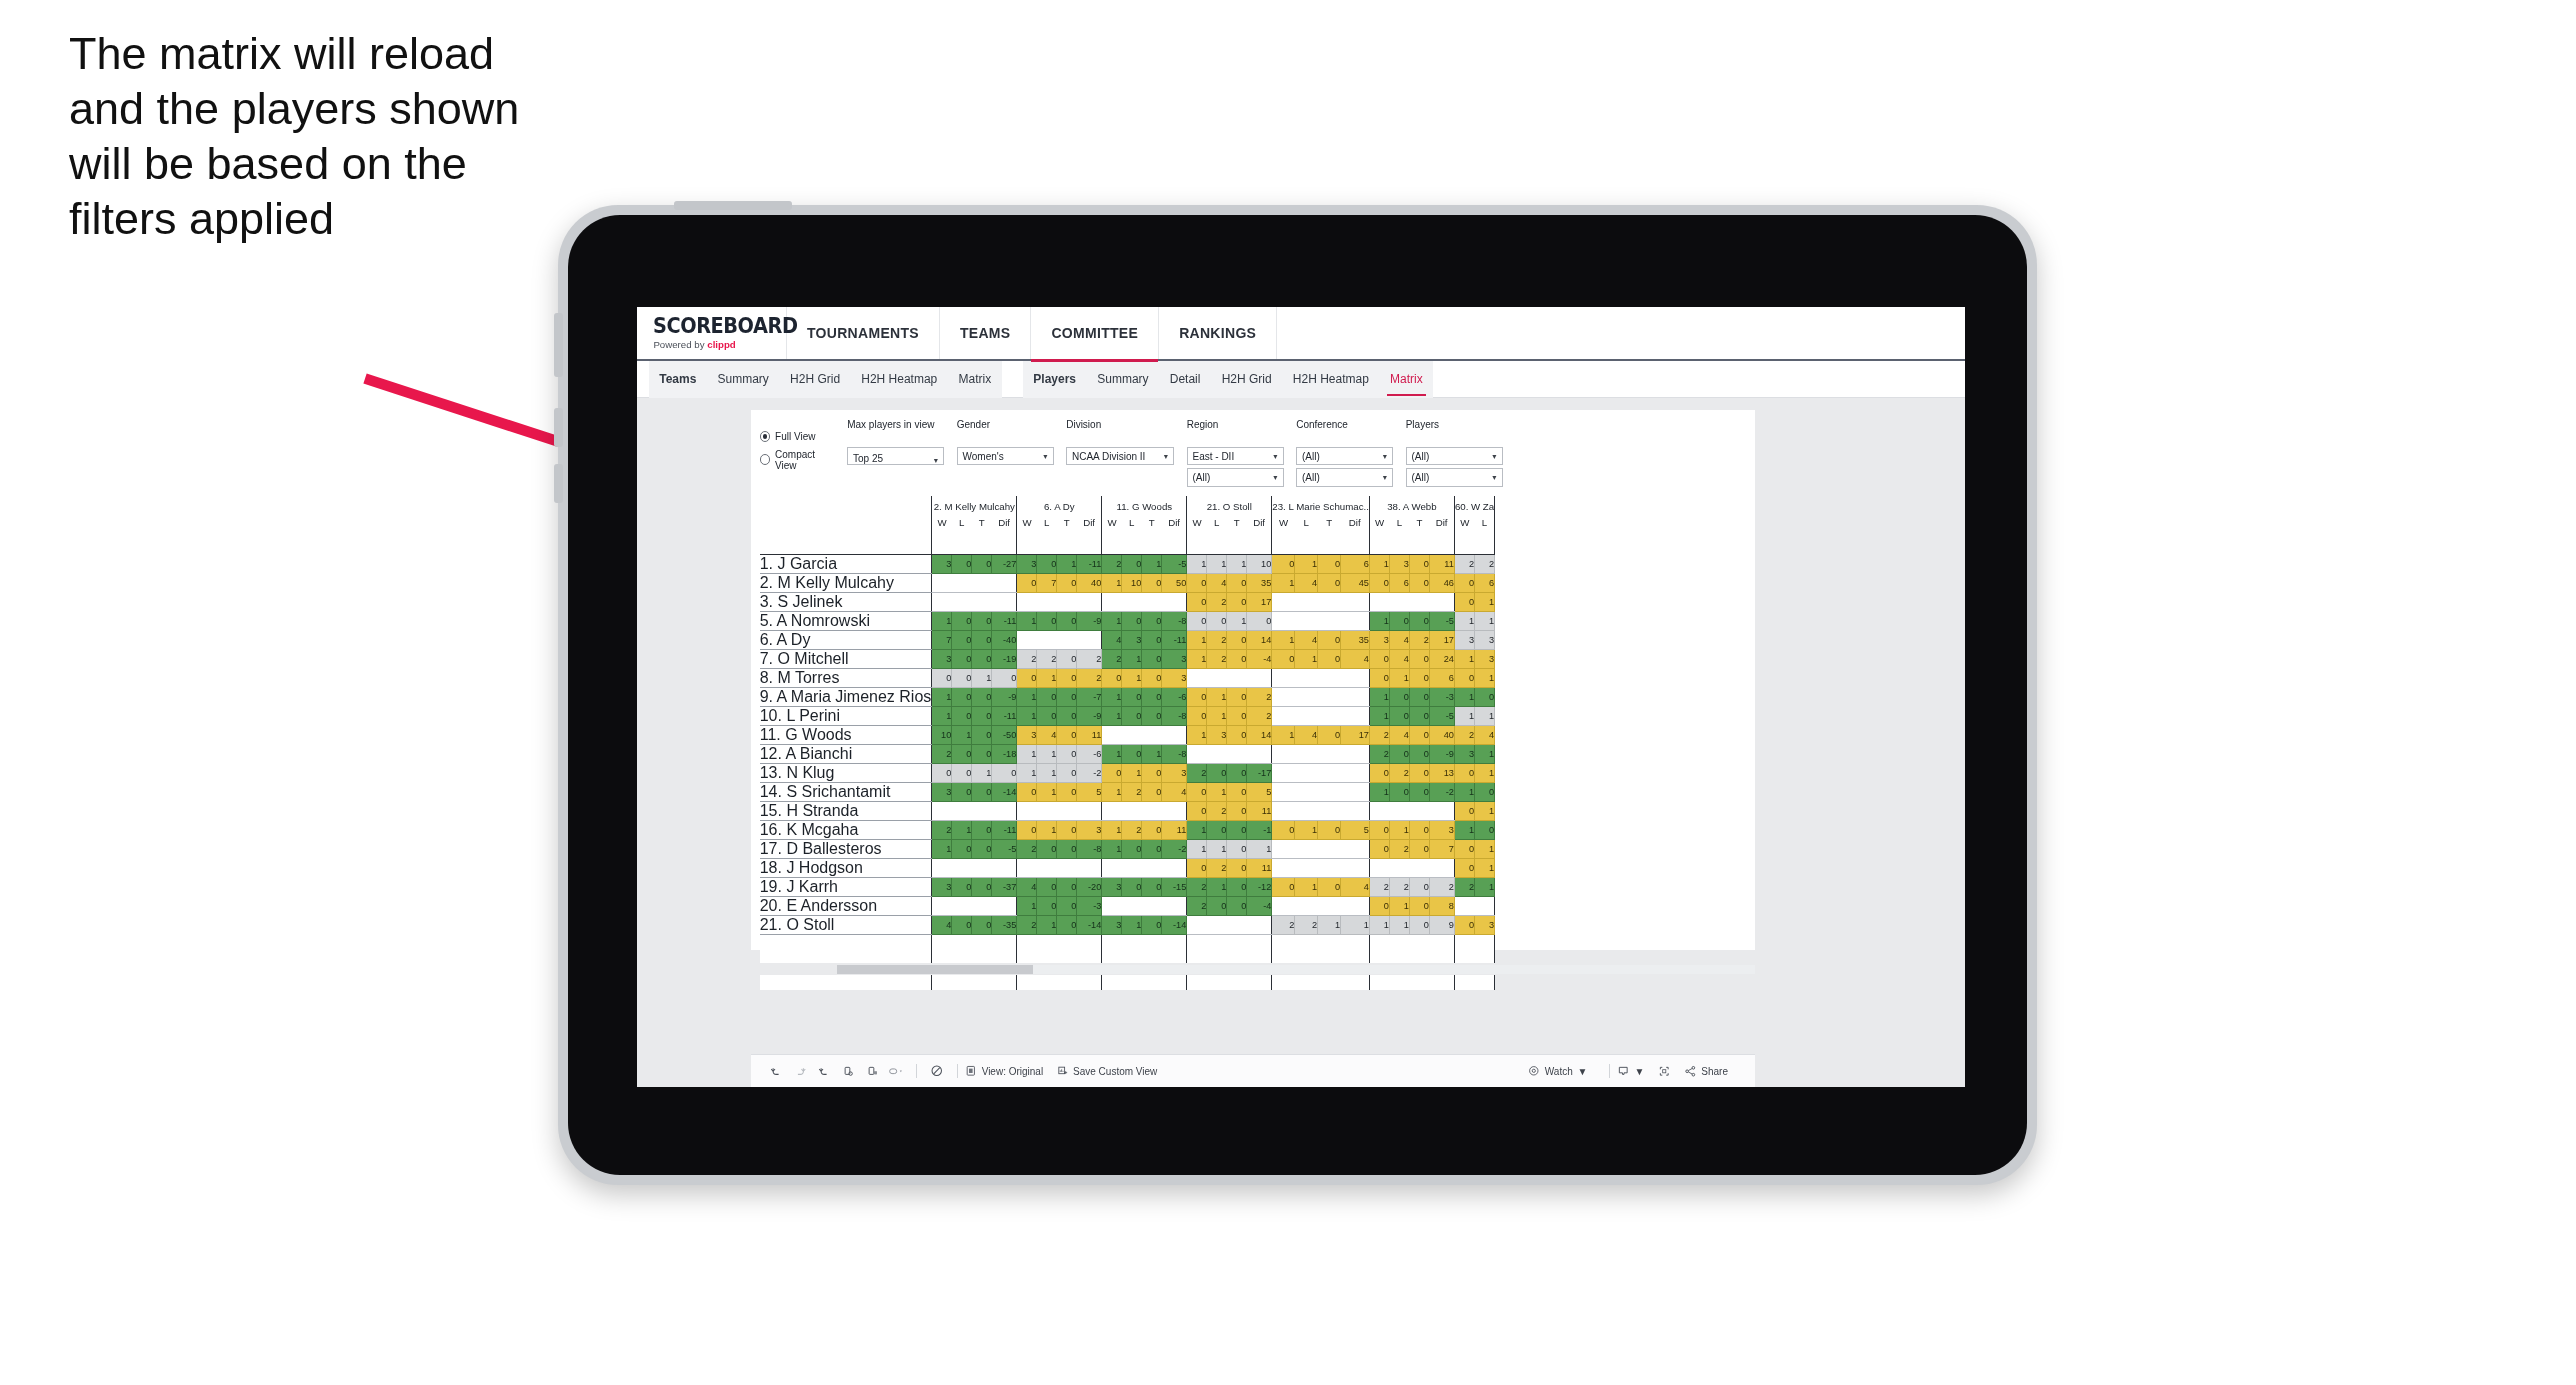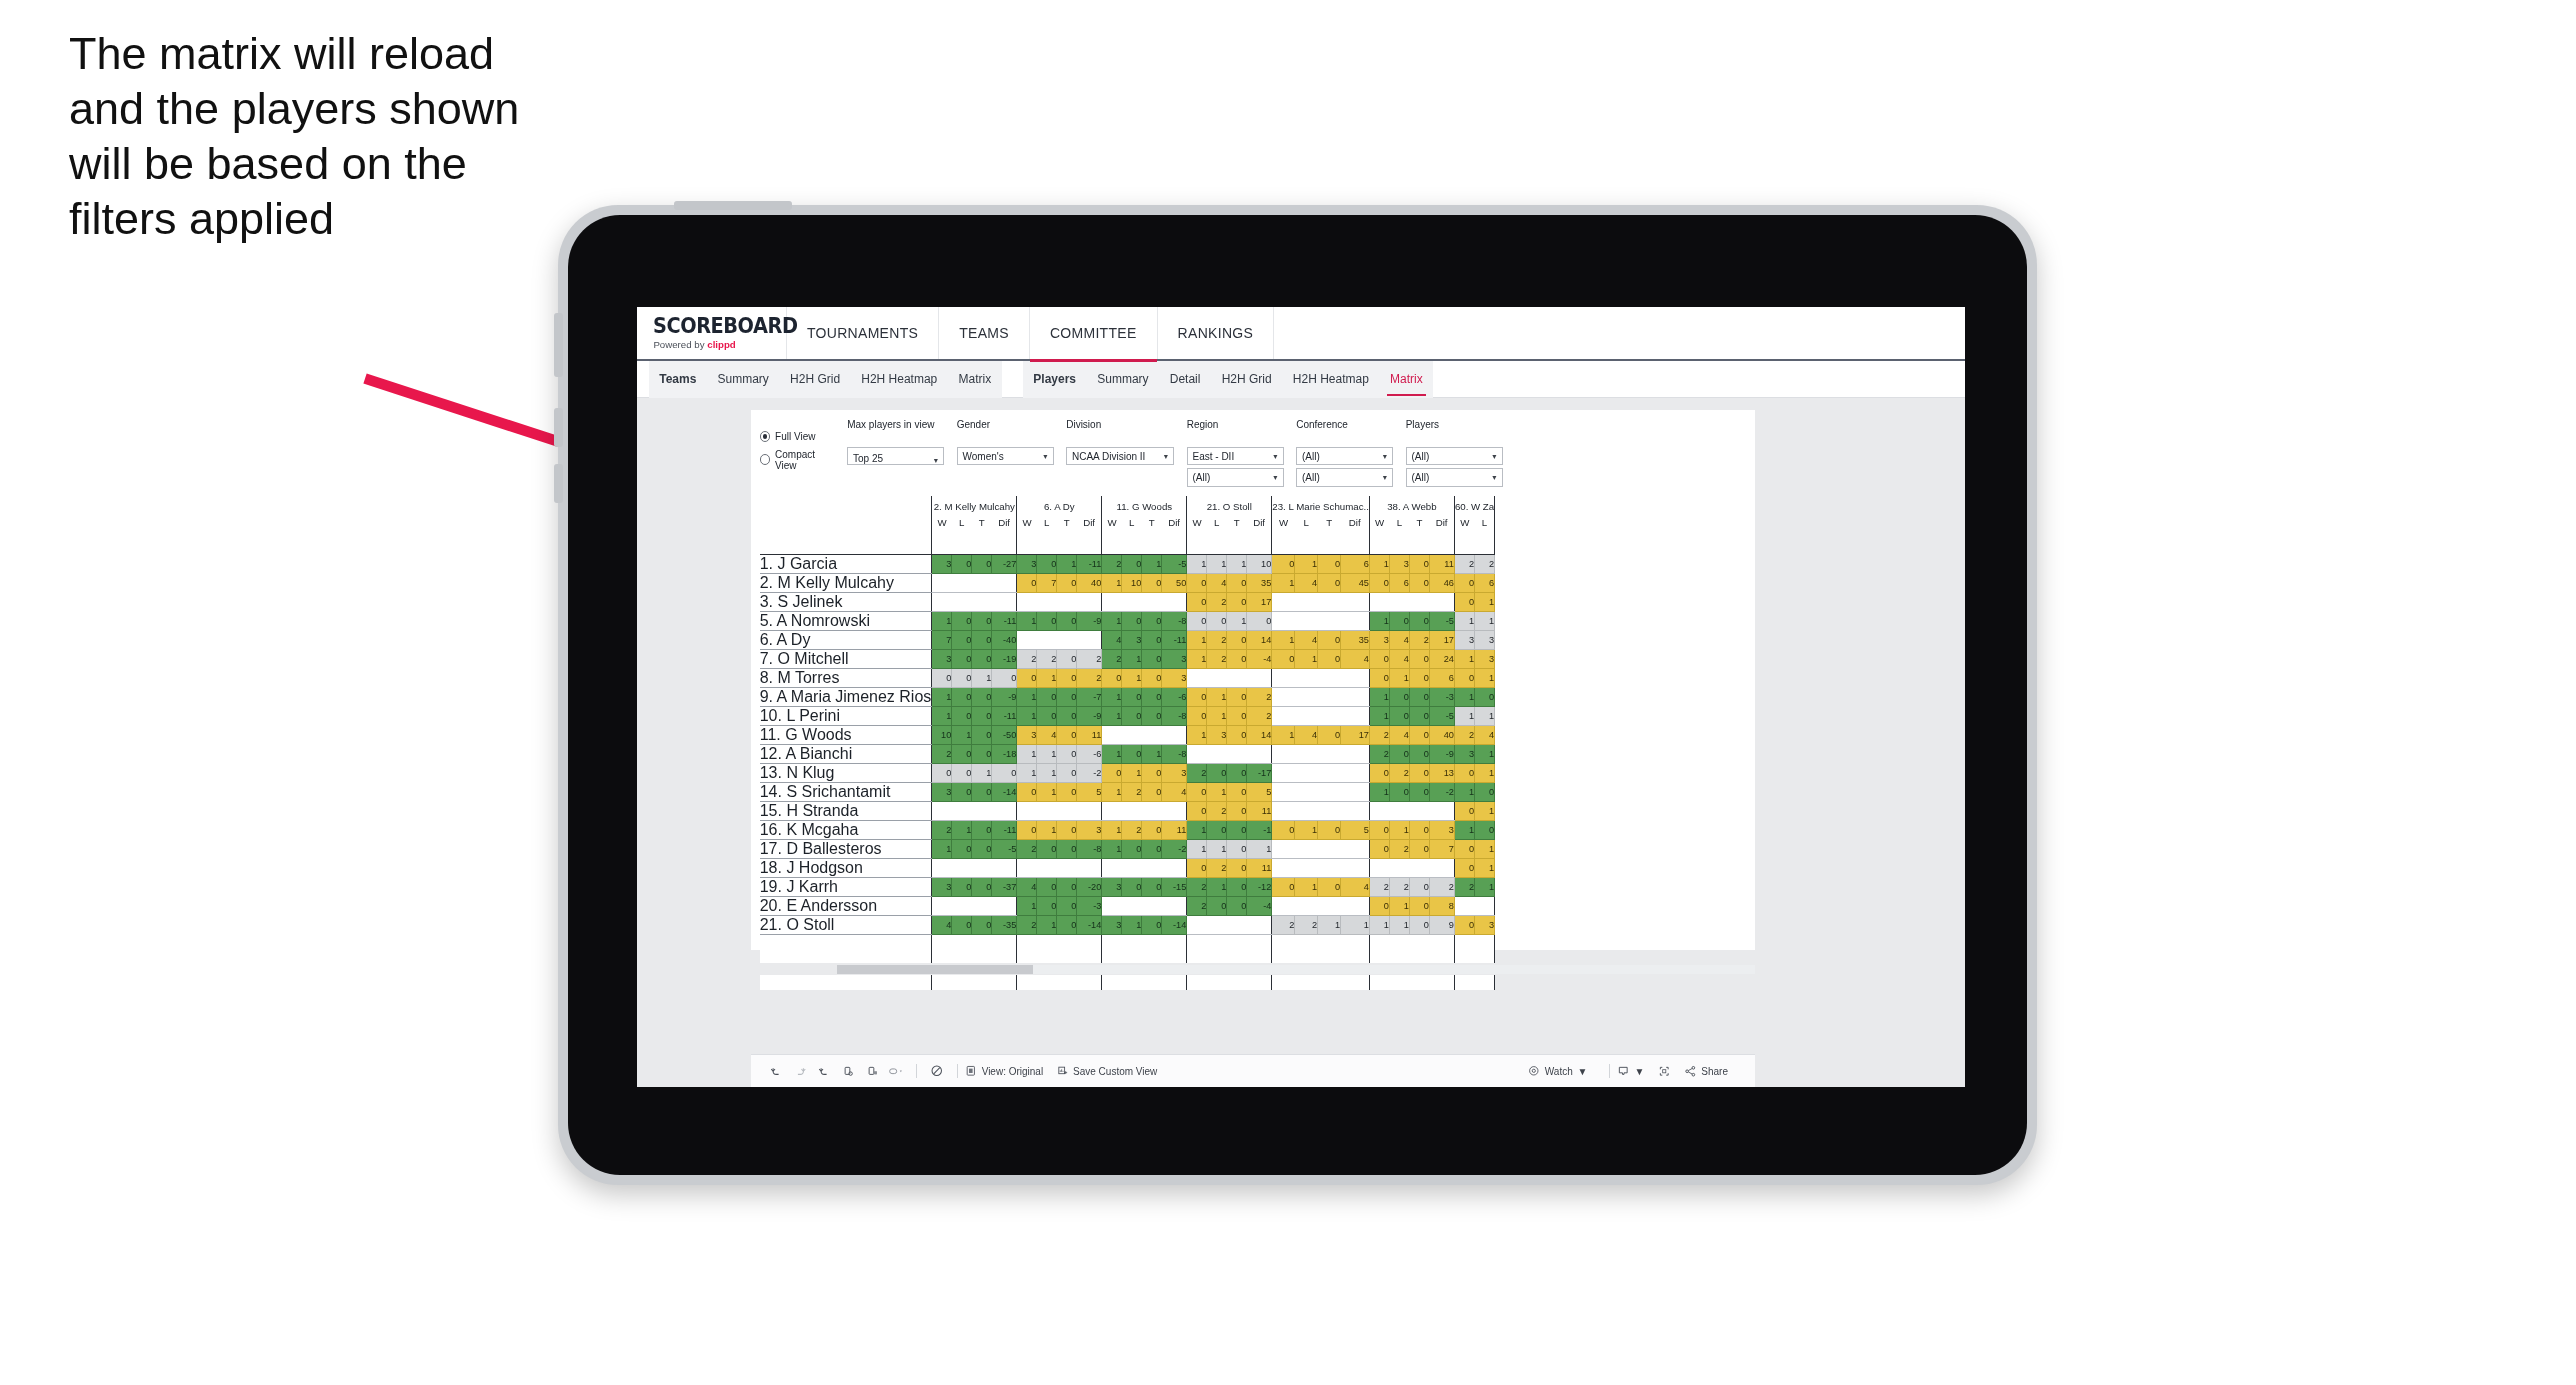--- a/index.html
+++ b/index.html
@@ -71,21 +71,21 @@
     border-right: 1px solid #e4e6e9;
   }
   .logo-main {
     font-family: "DejaVu Sans", sans-serif;
     font-weight: bold; font-size: 21px; letter-spacing: -0.5px;
     color: #1d2430; line-height: 1;
     transform: scaleX(.92); transform-origin: left center;
   }
   .logo-sub { font-size: 9.7px; color: #4a4f58; margin-top: 2.9px; }
   .logo-sub b { color: #e8174c; font-weight: bold; }
-  .topnav { display: flex; align-items: stretch; }
+  .topnav { display: flex; align-items: stretch; font-weight: bold; }
   .topnav-item {
     display: flex; align-items: center; padding: 0 20px;
     font-size: 14px; color: #2c313a; letter-spacing: 0.3px;
     border-right: 1px solid #e4e6e9;
     position: relative; cursor: pointer;
   }
   .topnav-item.active::after {
     content: ""; position: absolute; left: 0; right: 0; bottom: -2.9px;
     height: 2.9px; background: #d01b4e;
   }

